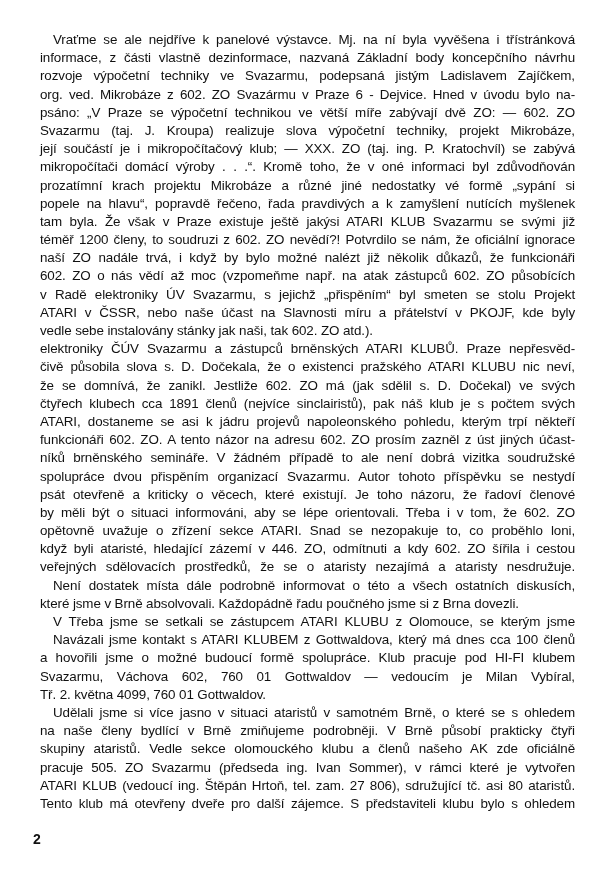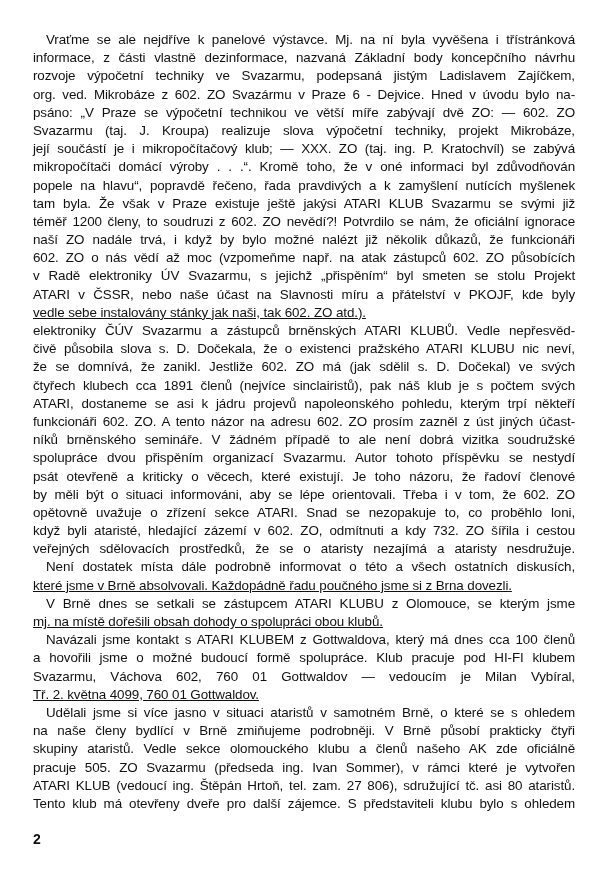--- a/index.html
+++ b/index.html
@@ -21,29 +21,29 @@
       top: 31px;
       width: 542px;
     }
     .line {
       display: block;
       height: 18.2px;
       line-height: 18.2px;
       font-size: 13.4px;
       white-space: nowrap;
       letter-spacing: -0.1px;
+      margin-left: 7px;
     }
     .line.justify {
       text-align: justify;
       text-align-last: justify;
     }
     .line.last {
       text-align: left;
       text-align-last: left;
-      text-decoration: underline;
     }
     .line.indent {
       padding-left: 13px;
     }
     .page-number {
       position: absolute;
       left: 33px;
       top: 831px;
       font-size: 14px;
       font-weight: bold;
@@ -58,54 +58,54 @@
 
   <div class="paragraph">
     <span class="line justify indent">Vraťme se ale nejdříve k panelové výstavce. Mj. na ní byla vyvěšena i třístránková</span>
     <span class="line justify">informace, z části vlastně dezinformace, nazvaná Základní body koncepčního návrhu</span>
     <span class="line justify">rozvoje výpočetní techniky ve Svazarmu, podepsaná jistým Ladislavem Zajíčkem,</span>
     <span class="line justify">org. ved. Mikrobáze z 602. ZO Svazármu v Praze 6 - Dejvice. Hned v úvodu bylo na-</span>
     <span class="line justify">psáno: „V Praze se výpočetní technikou ve větší míře zabývají dvě ZO: — 602. ZO</span>
     <span class="line justify">Svazarmu (taj. J. Kroupa) realizuje slova výpočetní techniky, projekt Mikrobáze,</span>
     <span class="line justify">její součástí je i mikropočítačový klub; — XXX. ZO (taj. ing. P. Kratochvíl) se zabývá</span>
     <span class="line justify">mikropočítači domácí výroby . . .“. Kromě toho, že v oné informaci byl zdůvodňován</span>
+    <span class="line justify">prozatímní krach projektu Mikrobáze a různé jiné nedostatky vé formě „sypání si</span>
     <span class="line justify">popele na hlavu“, popravdě řečeno, řada pravdivých a k zamyšlení nutících myšlenek</span>
     <span class="line justify">tam byla. Že však v Praze existuje ještě jakýsi ATARI KLUB Svazarmu se svými již</span>
     <span class="line justify">téměř 1200 členy, to soudruzi z 602. ZO nevědí?! Potvrdilo se nám, že oficiální ignorace</span>
     <span class="line justify">naší ZO nadále trvá, i když by bylo možné nalézt již několik důkazů, že funkcionáři</span>
     <span class="line justify">602. ZO o nás vědí až moc (vzpomeňme např. na atak zástupců 602. ZO působících</span>
     <span class="line justify">v Radě elektroniky ÚV Svazarmu, s jejichž „přispěním“ byl smeten se stolu Projekt</span>
     <span class="line justify">ATARI v ČSSR, nebo naše účast na Slavnosti míru a přátelství v PKOJF, kde byly</span>
     <span class="line last">vedle sebe instalovány stánky jak naši, tak 602. ZO atd.).</span>
   </div>
 
   <div class="paragraph">
-    <span class="line justify">elektroniky ČÚV Svazarmu a zástupců brněnských ATARI KLUBŮ. Vedle nepřesvěd-</span>
+    <span class="line justify">elektroniky ČÚV Svazarmu a zástupců brněnských ATARI KLUBŮ. Praze nepřesvěd-</span>
     <span class="line justify">čivě působila slova s. D. Dočekala, že o existenci pražského ATARI KLUBU nic neví,</span>
     <span class="line justify">že se domnívá, že zanikl. Jestliže 602. ZO má (jak sdělil s. D. Dočekal) ve svých</span>
     <span class="line justify">čtyřech klubech cca 1891 členů (nejvíce sinclairistů), pak náš klub je s počtem svých</span>
     <span class="line justify">ATARI, dostaneme se asi k jádru projevů napoleonského pohledu, kterým trpí někteří</span>
     <span class="line justify">funkcionáři 602. ZO. A tento názor na adresu 602. ZO prosím zazněl z úst jiných účast-</span>
     <span class="line justify">níků brněnského semináře. V žádném případě to ale není dobrá vizitka soudružské</span>
     <span class="line justify">spolupráce dvou přispěním organizací Svazarmu. Autor tohoto příspěvku se nestydí</span>
     <span class="line justify">psát otevřeně a kriticky o věcech, které existují. Je toho názoru, že řadoví členové</span>
     <span class="line justify">by měli být o situaci informováni, aby se lépe orientovali. Třeba i v tom, že 602. ZO</span>
     <span class="line justify">opětovně uvažuje o zřízení sekce ATARI. Snad se nezopakuje to, co proběhlo loni,</span>
-    <span class="line justify">když byli ataristé, hledající zázemí v 602. ZO, odmítnuti a kdy 732. ZO šířila i cestou</span>
+    <span class="line justify">když byli ataristé, hledající zázemí v 446. ZO, odmítnuti a kdy 602. ZO šířila i cestou</span>
     <span class="line justify">veřejných sdělovacích prostředků, že se o ataristy nezajímá a ataristy nesdružuje.</span>
   </div>
 
   <div class="paragraph">
     <span class="line justify indent">Není dostatek místa dále podrobně informovat o této a všech ostatních diskusích,</span>
     <span class="line last">které jsme v Brně absolvovali. Každopádně řadu poučného jsme si z Brna dovezli.</span>
   </div>
 
   <div class="paragraph">
-    <span class="line justify indent">V Brně dnes se setkali se zástupcem ATARI KLUBU z Olomouce, se kterým jsme</span>
-    <span class="line last">mj. na místě dořešili obsah dohody o spolupráci obou klubů.</span>
+    <span class="line justify indent">V Třeba jsme se setkali se zástupcem ATARI KLUBU z Olomouce, se kterým jsme</span>
   </div>
 
   <div class="paragraph">
     <span class="line justify indent">Navázali jsme kontakt s ATARI KLUBEM z Gottwaldova, který má dnes cca 100 členů</span>
     <span class="line justify">a hovořili jsme o možné budoucí formě spolupráce. Klub pracuje pod HI-FI klubem</span>
     <span class="line justify">Svazarmu, Váchova 602, 760 01  Gottwaldov — vedoucím je Milan Vybíral,</span>
     <span class="line last">Tř. 2. května 4099, 760 01  Gottwaldov.</span>
   </div>
 
   <div class="paragraph">

